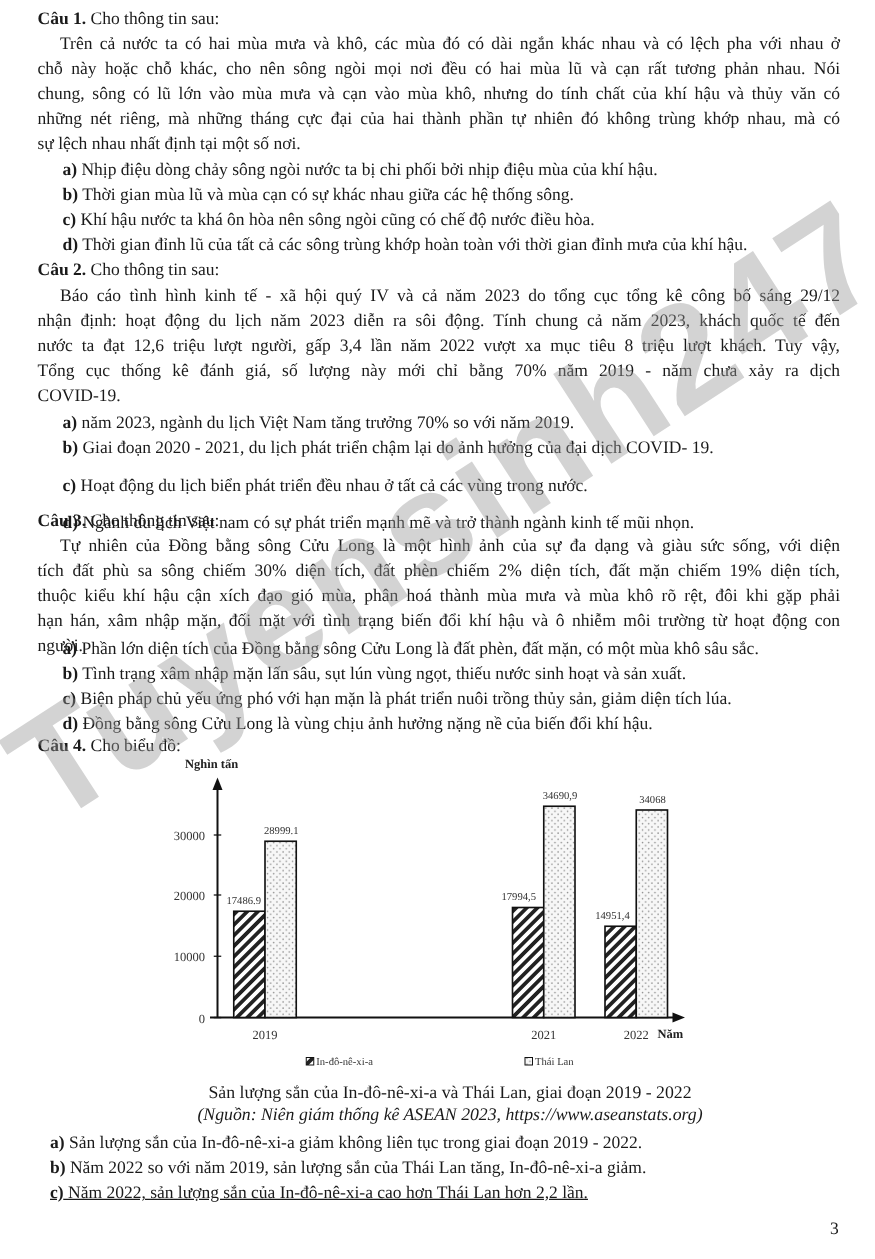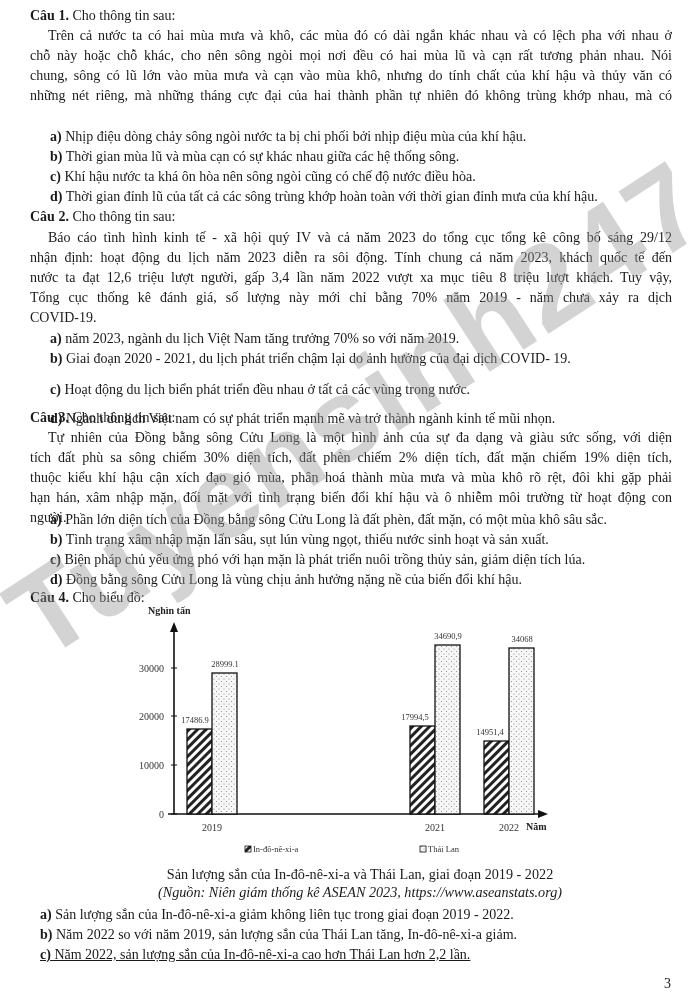--- a/index.html
+++ b/index.html
@@ -22,20 +22,21 @@
 </head>
 <body>
 
 <div class="page">
 
   <div class="line q-title" style="left:30px;top:6px;"><b>Câu 1.</b><span> Cho thông tin sau:</span></div>
   <div class="line just" style="left:30px;top:26px;width:642px;text-indent:18px;">Trên cả nước ta có hai mùa mưa và khô, các mùa đó có dài ngắn khác nhau và có lệch pha với nhau ở</div>
   <div class="line just" style="left:30px;top:46px;width:642px;">chỗ này hoặc chỗ khác, cho nên sông ngòi mọi nơi đều có hai mùa lũ và cạn rất tương phản nhau. Nói</div>
   <div class="line just" style="left:30px;top:66px;width:642px;">chung, sông có lũ lớn vào mùa mưa và cạn vào mùa khô, nhưng do tính chất của khí hậu và thủy văn có</div>
   <div class="line just" style="left:30px;top:86px;width:642px;">những nét riêng, mà những tháng cực đại của hai thành phần tự nhiên đó không trùng khớp nhau, mà có</div>
+  <div class="line" style="left:30px;top:106px;">sự lệch nhau nhất định tại một số nơi.</div>
   <div class="line opt" style="left:50px;top:127px;"><b>a)</b><span> Nhịp điệu dòng chảy sông ngòi nước ta bị chi phối bởi nhịp điệu mùa của khí hậu.</span></div>
   <div class="line opt" style="left:50px;top:147px;"><b>b)</b><span> Thời gian mùa lũ và mùa cạn có sự khác nhau giữa các hệ thống sông.</span></div>
   <div class="line opt" style="left:50px;top:167px;"><b>c)</b><span> Khí hậu nước ta khá ôn hòa nên sông ngòi cũng có chế độ nước điều hòa.</span></div>
   <div class="line opt" style="left:50px;top:187px;"><b>d)</b><span> Thời gian đỉnh lũ của tất cả các sông trùng khớp hoàn toàn với thời gian đỉnh mưa của khí hậu.</span></div>
 
   <div class="line q-title" style="left:30px;top:207px;"><b>Câu 2.</b><span> Cho thông tin sau:</span></div>
   <div class="line just" style="left:30px;top:228px;width:642px;text-indent:18px;">Báo cáo tình hình kinh tế - xã hội quý IV và cả năm 2023 do tổng cục tổng kê công bố sáng 29/12</div>
   <div class="line just" style="left:30px;top:248px;width:642px;">nhận định: hoạt động du lịch năm 2023 diễn ra sôi động. Tính chung cả năm 2023, khách quốc tế đến</div>
   <div class="line just" style="left:30px;top:268px;width:642px;">nước ta đạt 12,6 triệu lượt người, gấp 3,4 lần năm 2022 vượt xa mục tiêu 8 triệu lượt khách. Tuy vậy,</div>
   <div class="line just" style="left:30px;top:288px;width:642px;">Tổng cục thống kê đánh giá, số lượng này mới chỉ bằng 70% năm 2019 - năm chưa xảy ra dịch</div>

